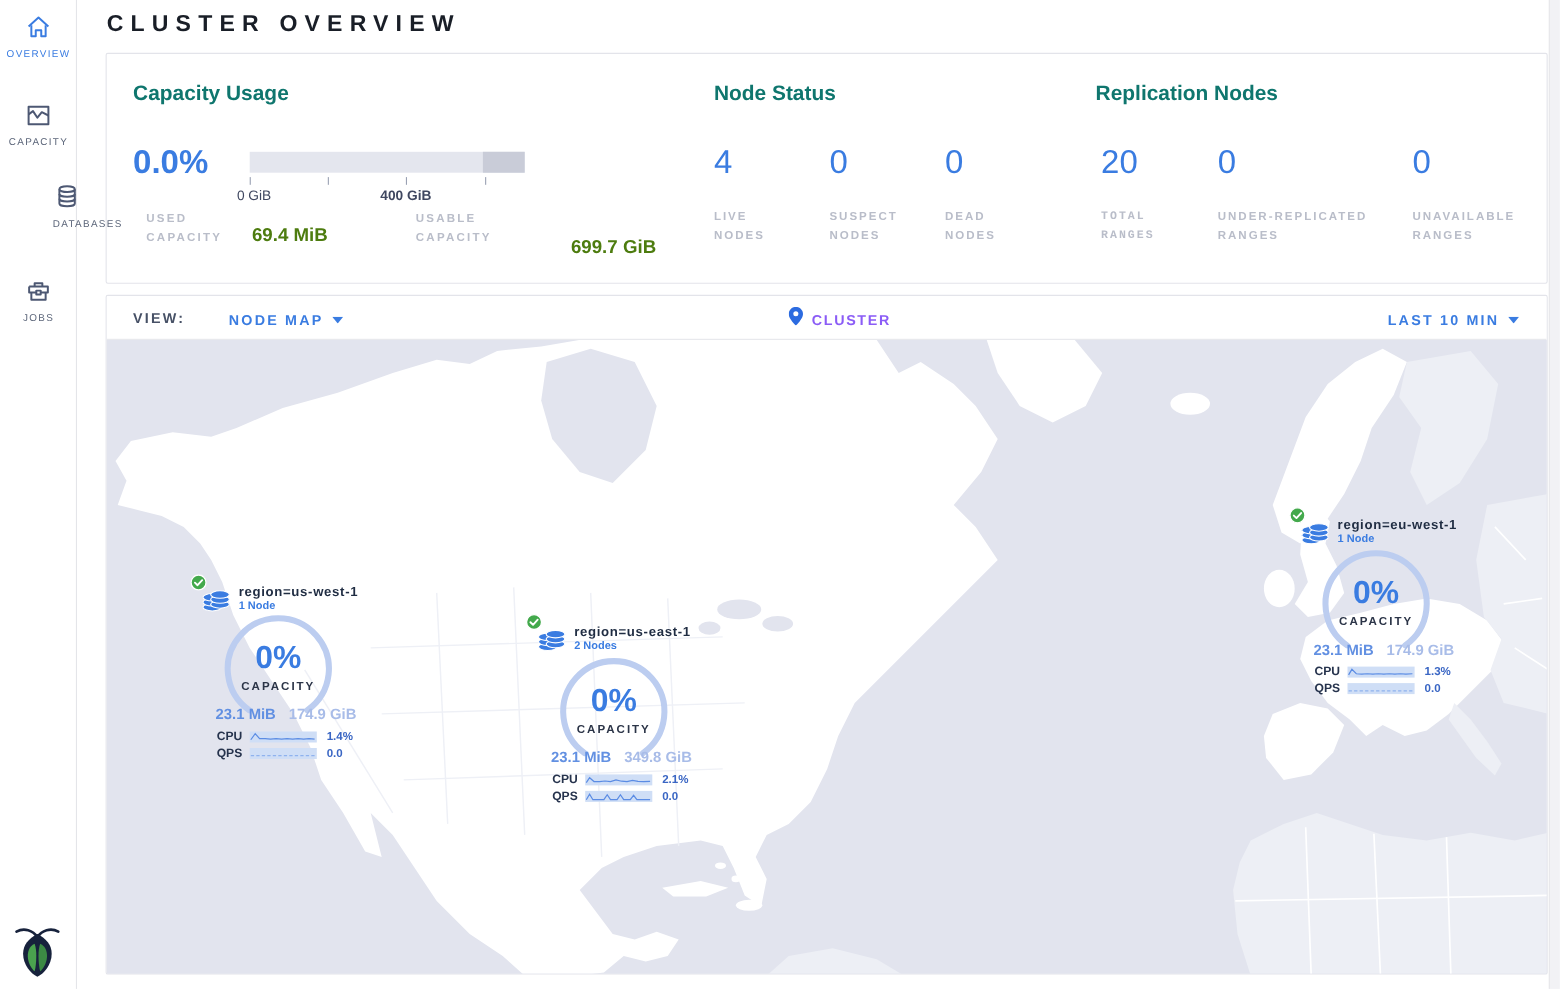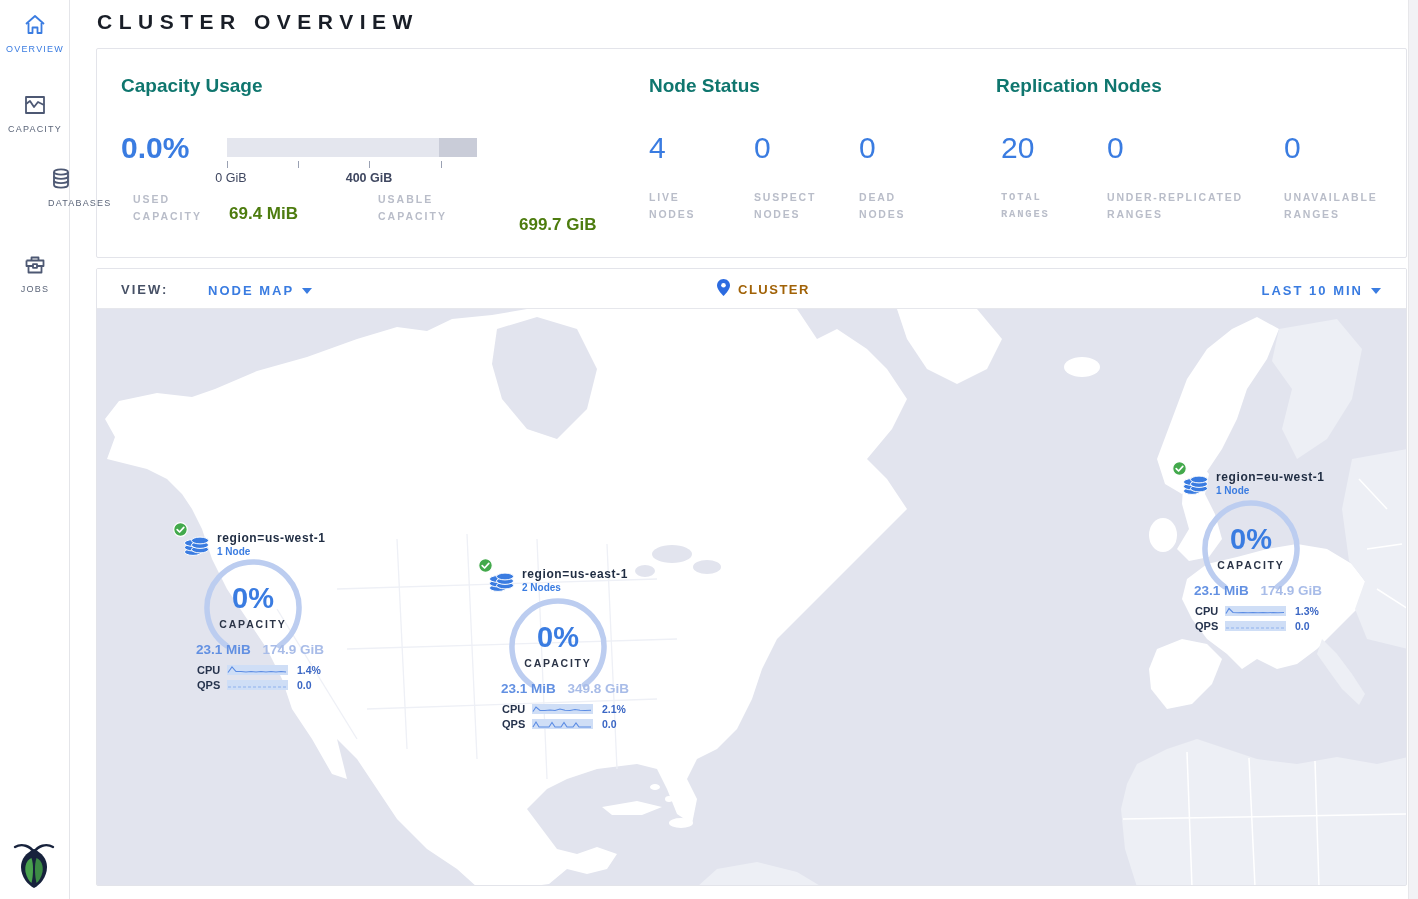--- a/index.html
+++ b/index.html
@@ -43,21 +43,21 @@
     letter-spacing:1.8px; color:#b9bdc9; line-height:17px; }
 
   
   .viewbar { position:absolute; left:0; top:0; width:100%; height:40px; background:#fff;
     border-bottom:1px solid #e6e7ec; z-index:4; }
   .vb-label { position:absolute; left:24px; top:13px; font-size:13px; font-weight:600;
     letter-spacing:2px; color:#475166; }
   .vb-dd { position:absolute; left:86px; top:13px; font-size:13px; font-weight:600;
     letter-spacing:2px; color:#3a7ce1; cursor:pointer;padding-left:25px; }
   .vb-center { position:absolute; left:620px; top:10px; display:flex; align-items:center; gap:8px; }
-  .vb-crumb { font-size:13px; font-weight:600; letter-spacing:1.5px; color:#a16207; }
+  .vb-crumb { font-size:13px; font-weight:600; letter-spacing:1.5px; color:#8b5cf6; }
   .vb-time { position:absolute; right:25px; top:13px; font-size:13px; font-weight:600;
     letter-spacing:2px; color:#3a7ce1; cursor:pointer; }
   .caret { display:inline-block; margin-left:8px; vertical-align:1px; }
 
   
   .map-area { position:absolute; left:0; top:40px; width:1311px; height:578px; background:#e2e4ee; }
   .map-svg { position:absolute; left:0; top:0; }
 
   
   .marker { position:absolute; z-index:3; }

